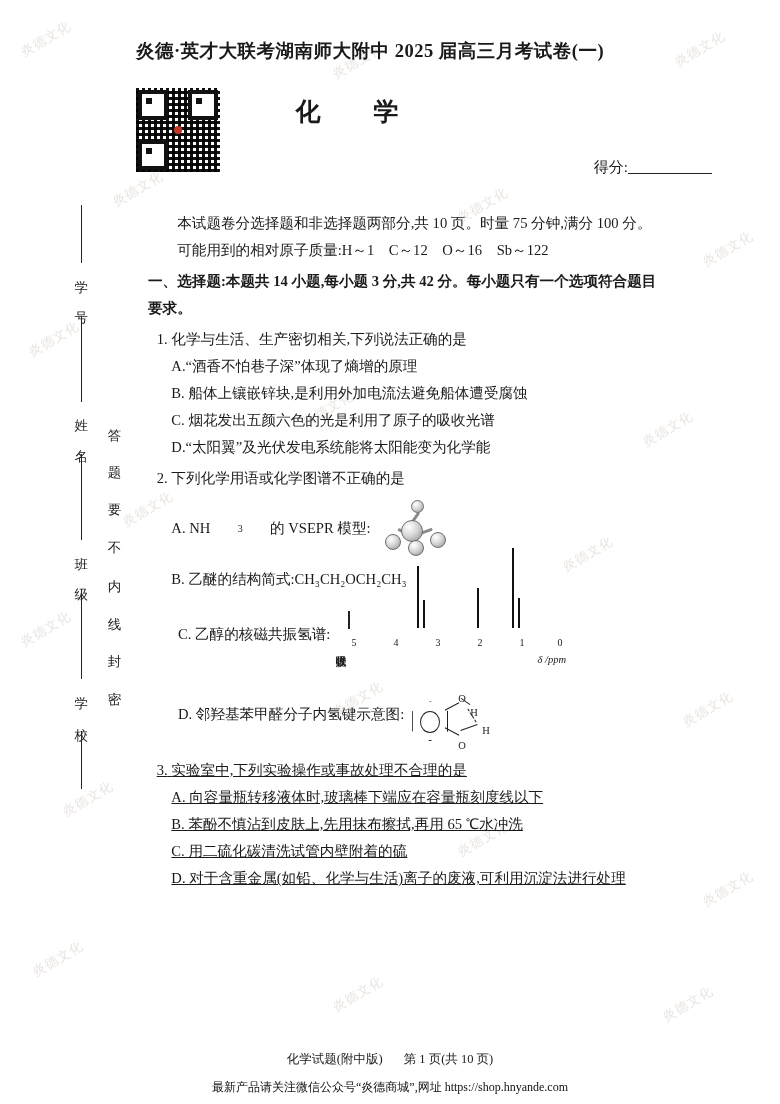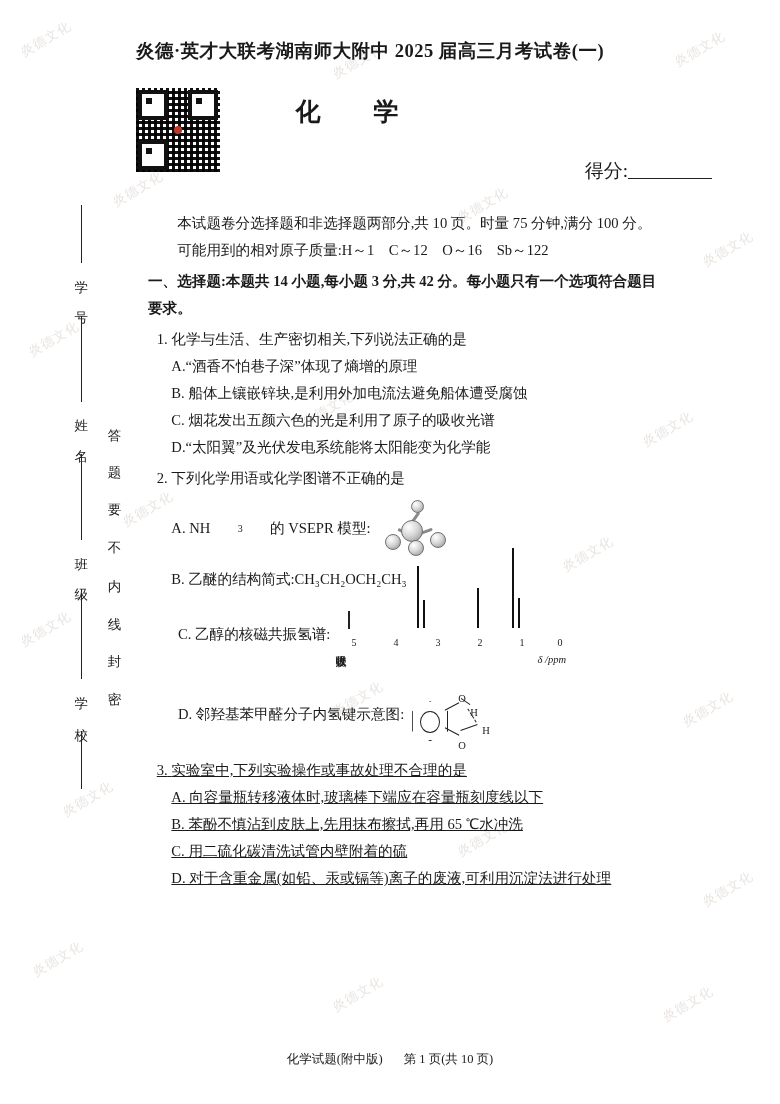--- a/index.html
+++ b/index.html
@@ -129,21 +129,21 @@
     position:absolute;
     left: 38px; top: 38px;
     width: 8px; height: 8px;
     background:#c0392b;
     border-radius: 50%;
   }
   .score-line {
     position: absolute;
     right: 68px;
     top: 158px;
-    font-size: 19px;
+    font-size: 15px;
   }
   .score-line .blank {
     display: inline-block;
     width: 84px;
     border-bottom: 1px solid #222;
     height: 14px;
     vertical-align: -2px;
   }
 
   
@@ -447,23 +447,24 @@
     </div>
 
     <div class="q-item" style="margin-top:10px;text-decoration:underline;">
       <div class="q-stem">
         <span>3.</span>
         <span>实验室中,下列实验操作或事故处理不合理的是</span>
       </div>
       <div class="opt">A. 向容量瓶转移液体时,玻璃棒下端应在容量瓶刻度线以下</div>
       <div class="opt">B. 苯酚不慎沾到皮肤上,先用抹布擦拭,再用 65 ℃水冲洗</div>
       <div class="opt">C. 用二硫化碳清洗试管内壁附着的硫</div>
-      <div class="opt">D. 对于含重金属(如铅、汞或镉等)离子的废液,可利用沉淀法进行处理</div>
+      <div class="opt">D. 对于含重金属(如铅、化学与生活)离子的废液,可利用沉淀法进行处理</div>
     </div>
 
   </div>
 
   <div class="footer">
     <span>化学试题(附中版)</span>
     <span class="fpage">第 1 页(共 10 页)</span>
   </div>
+  <div class="bottom-bar">最新产品请关注微信公众号“炎德商城”,网址 https://shop.hnyande.com</div>
 
 </div>
 
 </body></html>

